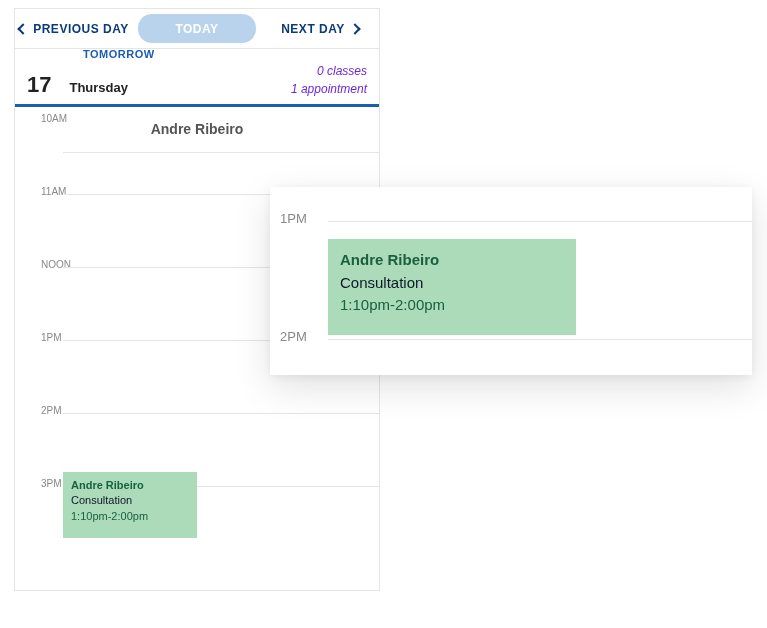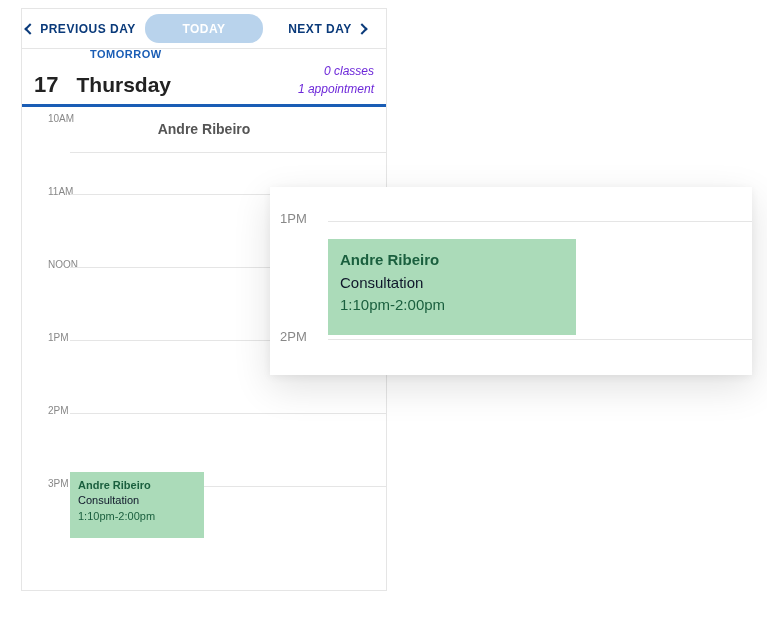--- a/index.html
+++ b/index.html
@@ -6,21 +6,21 @@
     body {
       font-family: -apple-system, BlinkMacSystemFont, "Segoe UI", Helvetica, Arial, sans-serif;
       background: #fff;
       width: 767px;
       height: 628px;
       position: relative;
       overflow: hidden;
     }
     .calendar-panel {
       position: absolute;
-      left: 21px;
+      left: 14px;
       top: 8px;
       width: 366px;
       height: 583px;
       border: 1px solid #e5e5e5;
       background: #fff;
     }
     .nav-bar {
       display: flex;
       height: 40px;
       align-items: stretch;
@@ -77,21 +77,21 @@
       letter-spacing: 0.5px;
       margin-left: 56px;
       margin-bottom: 12px;
     }
     .date-num {
       font-size: 22px;
       font-weight: 700;
       color: #222;
     }
     .day-name {
-      font-size: 21px;
+      font-size: 13px;
       font-weight: 700;
       color: #222;
     }
     .date-right {
       margin-left: auto;
       text-align: right;
       font-size: 12px;
       font-style: italic;
       color: #6d28d9;
       line-height: 1.5;

